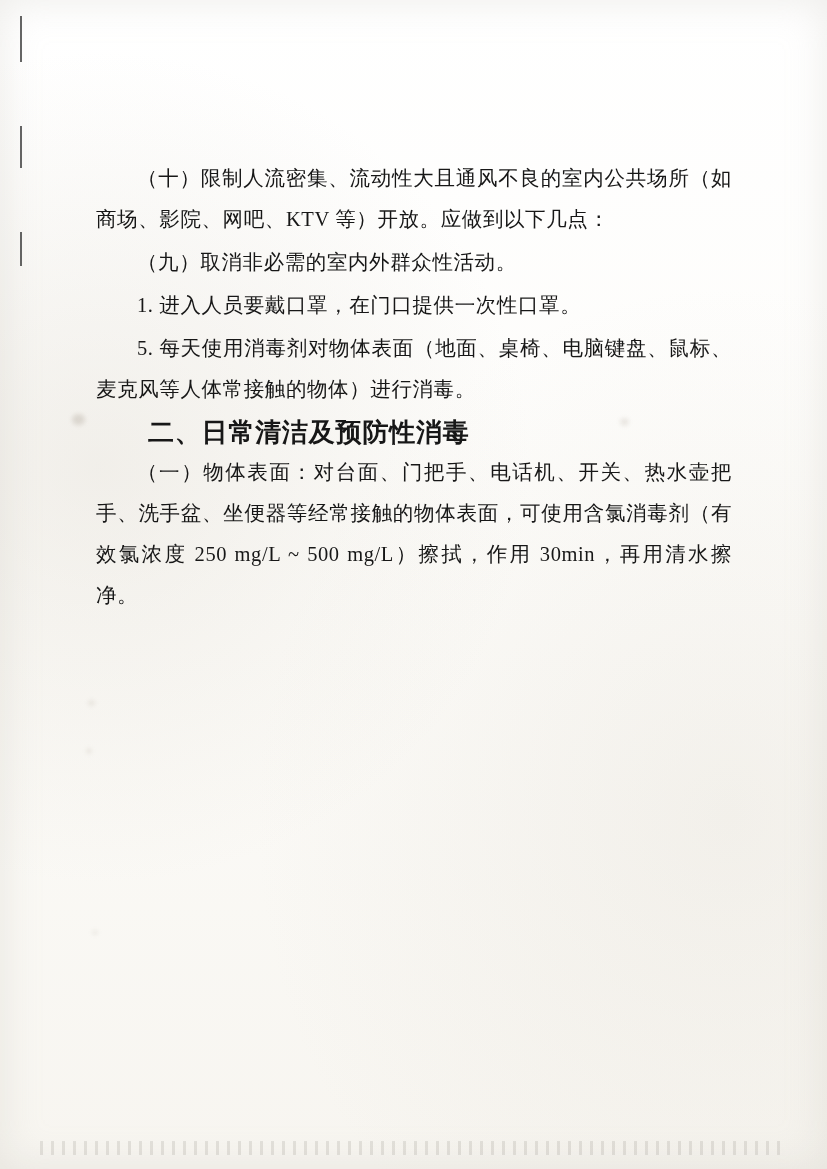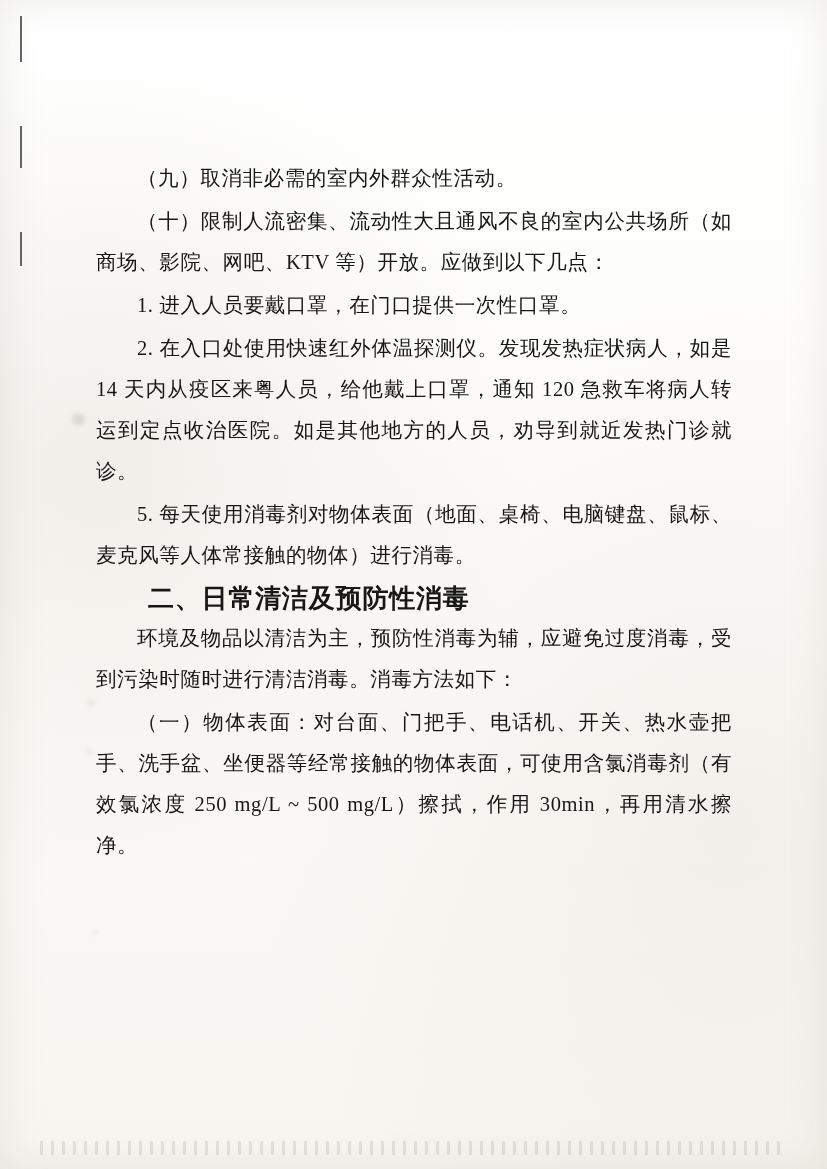--- a/index.html
+++ b/index.html
@@ -118,35 +118,33 @@
   <div class="bind-mark m3"></div>
 
   <div class="smudge s1"></div>
   <div class="smudge s2"></div>
   <div class="smudge s3"></div>
   <div class="smudge s4"></div>
   <div class="smudge s5"></div>
 
   <div class="content">
 
+    <p class="indent">（十）限制人流密集、流动性大且通风不良的室内公共场所（如商场、影院、网吧、KTV 等）开放。应做到以下几点：</p>
+
     <p class="indent">（九）取消非必需的室内外群众性活动。</p>
-
-    <p class="indent">（十）限制人流密集、流动性大且通风不良的室内公共场所（如商场、影院、网吧、KTV 等）开放。应做到以下几点：</p>
 
     <p class="indent">1. 进入人员要戴口罩，在门口提供一次性口罩。</p>
 
-    <p class="indent">2. 在入口处使用快速红外体温探测仪。发现发热症状病人，如是 14 天内从疫区来粤人员，给他戴上口罩，通知 120 急救车将病人转运到定点收治医院。如是其他地方的人员，劝导到就近发热门诊就诊。</p>
 
 
 
     <p class="indent">5. 每天使用消毒剂对物体表面（地面、桌椅、电脑键盘、鼠标、麦克风等人体常接触的物体）进行消毒。</p>
 
     <p class="section-head">二、日常清洁及预防性消毒</p>
 
-    <p class="indent">环境及物品以清洁为主，预防性消毒为辅，应避免过度消毒，受到污染时随时进行清洁消毒。消毒方法如下：</p>
 
     <p class="indent">（一）物体表面：对台面、门把手、电话机、开关、热水壶把手、洗手盆、坐便器等经常接触的物体表面，可使用含氯消毒剂（有效氯浓度 250 mg/L ~ 500 mg/L）擦拭，作用 30min，再用清水擦净。</p>
 
 
   </div>
 
   <div class="bottom-artifact"></div>
 </div>
 
 </body></html>

